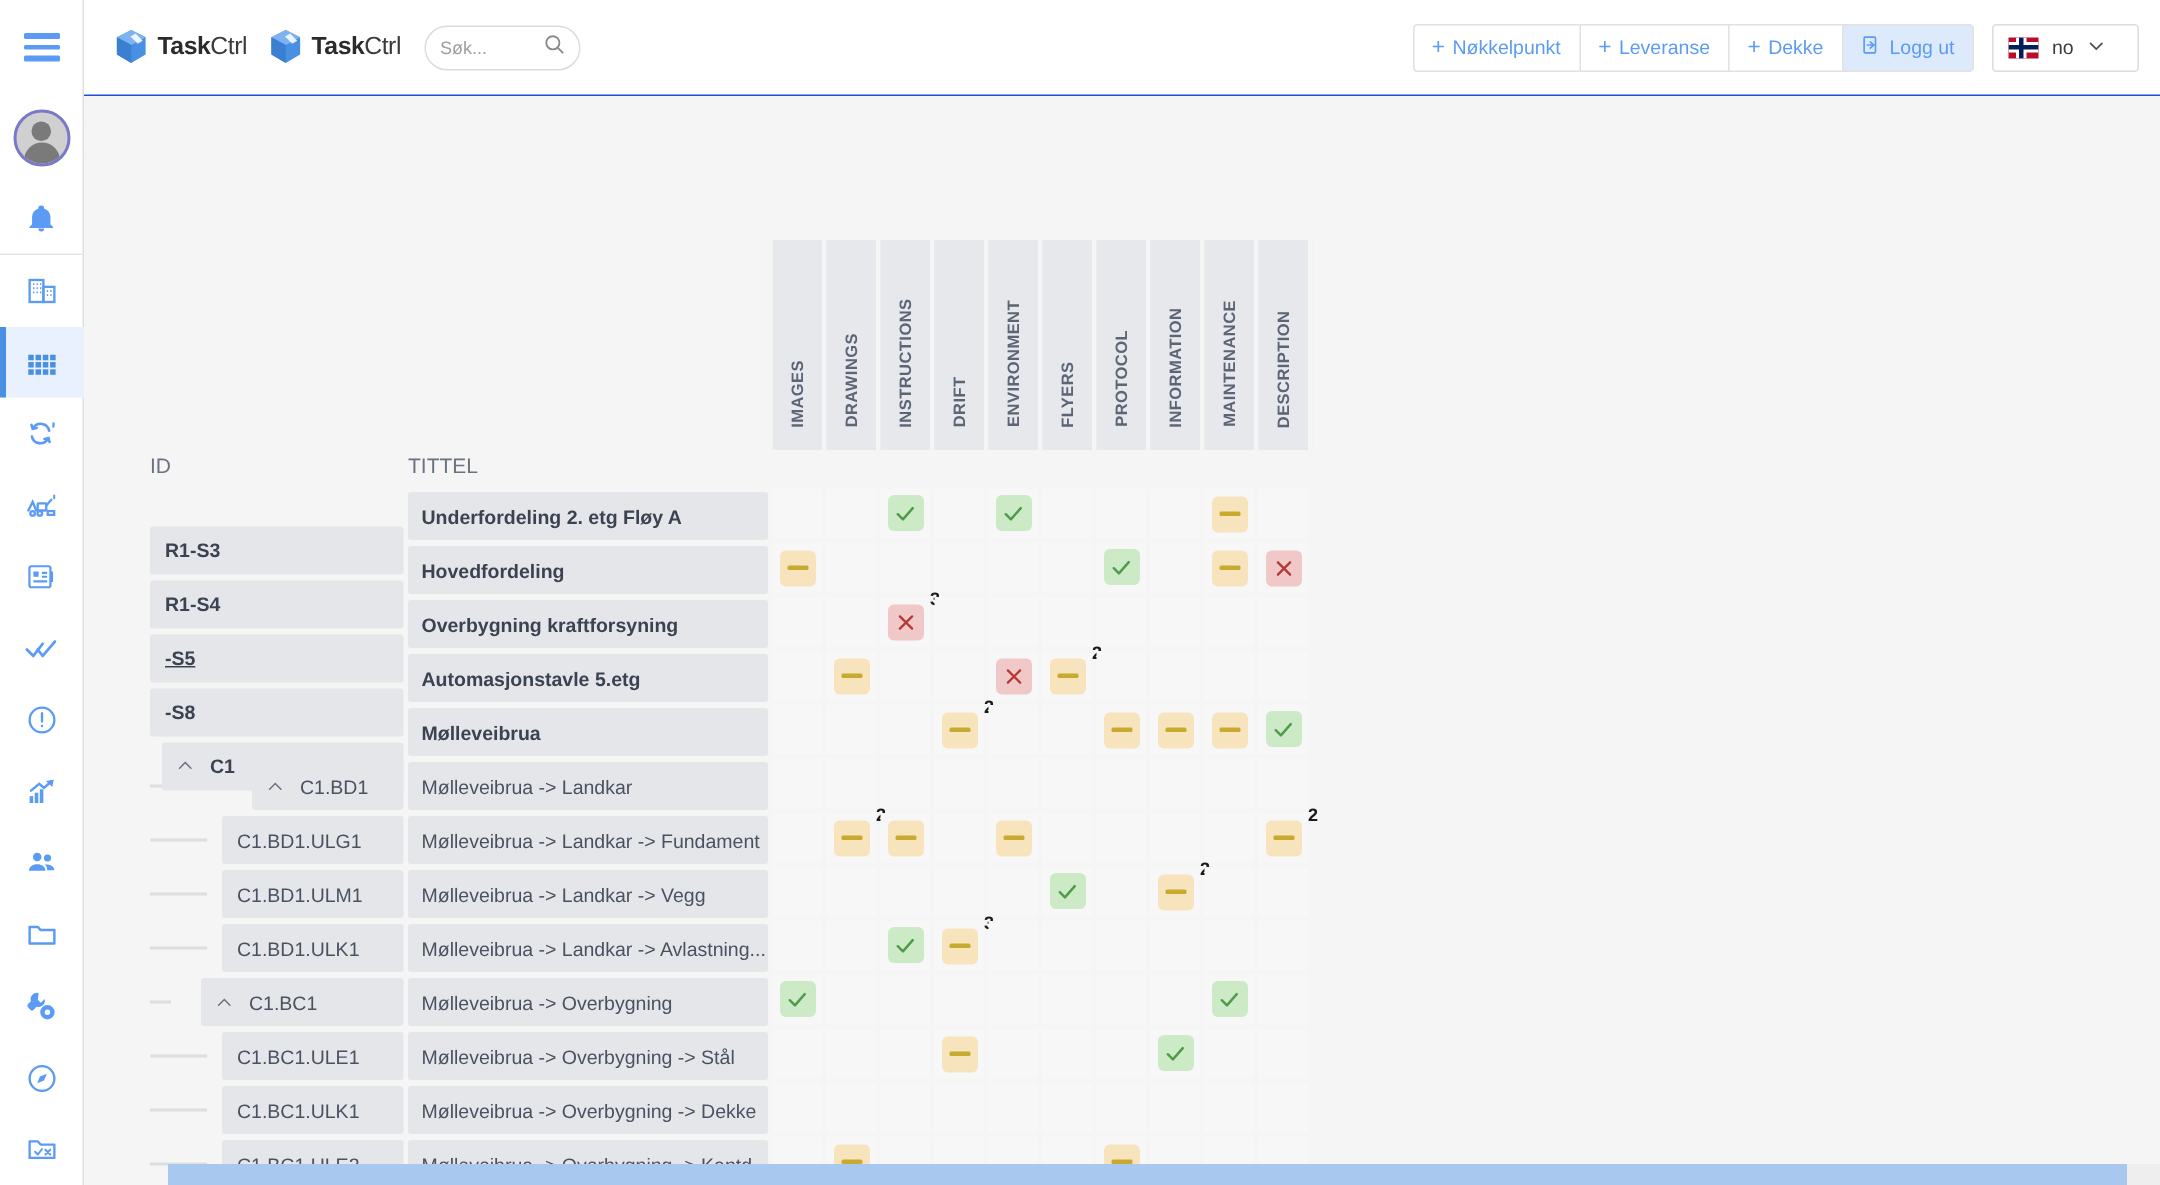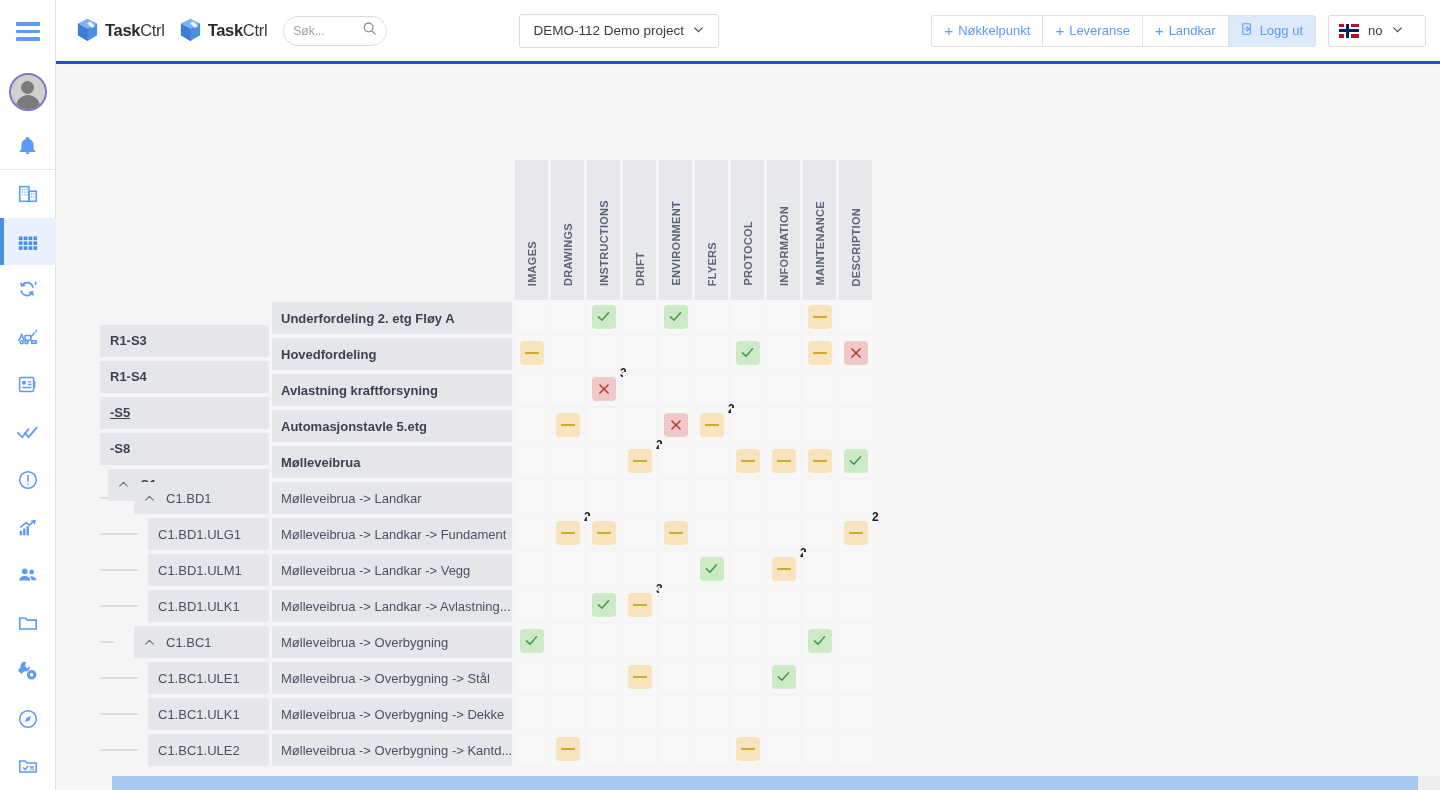--- a/index.html
+++ b/index.html
@@ -43,21 +43,21 @@
     content:""; position: absolute; left: 0; top: 0; bottom: 0; width: 4px; background: #4a90e2;
   }
   .sb-sep { width: 56px; height: 1px; background: #e6e6e6; }
   .sb-item svg { display: block; }
 
   
   .main { flex: 1; display: flex; flex-direction: column; min-width: 0; position: relative; }
 
   
   .topbar {
-    height: 64px; background: #ffffff; border-bottom: 3px solid #1d4ed8;
+    height: 64px; background: #ffffff; border-bottom: 1px solid #1d4ed8;
     display: flex; align-items: center; padding: 0 14px 0 20px; gap: 0;
     flex: 0 0 64px; position: relative; z-index: 20;
   }
   .logo { display: flex; align-items: center; gap: 6px; margin-right: 14px; }
   .logo-cube { width: 23px; height: 25px; }
   .logo-text { font-size: 16.5px; font-weight: 700; color: #2b2b2b; letter-spacing: -0.3px; }
   .logo-text .ctrl { font-weight: 400; color: #3b3b3b; }
   .search {
     width: 104px; height: 30px; border: 1px solid #dcdcdc; border-radius: 15px;
     display: flex; align-items: center; padding: 0 9px; background: #fff; margin-left: 2px;
@@ -368,43 +368,35 @@
       <div class="search">
         <input value="" placeholder="Søk..." style="">
         <span>
           <svg width="15" height="15" viewBox="0 0 24 24" fill="none" stroke="#8a8a8a" stroke-width="2">
               <circle cx="10.5" cy="10.5" r="7"></circle>
               <path d="M15.8 15.8L21 21" stroke-linecap="round"></path>
             </svg>
         </span>
       </div>
 
-      <div class="proj-select">
-        <span>DEMO-112 Demo project</span>
-        <span>
-          <svg width="13" height="13" viewBox="0 0 24 24" fill="none" stroke="#4a4a4a" stroke-width="2.1" stroke-linecap="round">
-              <polyline points="5,9 12,16 19,9"></polyline>
-            </svg>
-        </span>
-      </div>
 
       <div class="spacer"></div>
 
       <div class="act-group">
         <div class="act-btn">
           <span class="act-plus">+</span>
           <span>Nøkkelpunkt</span>
         </div>
         <div class="act-btn">
           <span class="act-plus">+</span>
           <span>Leveranse</span>
         </div>
         <div class="act-btn">
           <span class="act-plus">+</span>
-          <span>Landkar</span>
+          <span>Dekke</span>
         </div>
         <div class="act-btn logout">
           <span>
             <svg width="14" height="14" viewBox="0 0 24 24" fill="none" stroke="#5b9bf5" stroke-width="1.9" stroke-linecap="round" stroke-linejoin="round">
                 <rect x="3" y="3" width="13" height="18" rx="1.2"></rect>
                 <polyline points="10,8.5 14,12 10,15.5"></polyline>
                 <path d="M6.5 12H14"></path>
               </svg>
           </span>
           <span>Logg ut</span>
@@ -440,20 +432,34 @@
                 <th class="vcol"><span>DRAWINGS</span></th>
                 <th class="vcol"><span>INSTRUCTIONS</span></th>
                 <th class="vcol"><span>DRIFT</span></th>
                 <th class="vcol"><span>ENVIRONMENT</span></th>
                 <th class="vcol"><span>FLYERS</span></th>
                 <th class="vcol"><span>PROTOCOL</span></th>
                 <th class="vcol"><span>INFORMATION</span></th>
                 <th class="vcol"><span>MAINTENANCE</span></th>
                 <th class="vcol"><span>DESCRIPTION</span></th>
               </tr>
+            <tr class="hdr-labels">
+              <td><span class="hl">ID</span></td>
+              <td><span class="hl">TITTEL</span></td>
+            <td></td>
+                <td></td>
+                <td></td>
+                <td></td>
+                <td></td>
+                <td></td>
+                <td></td>
+                <td></td>
+                <td></td>
+                <td></td>
+              </tr>
           </thead>
           <tbody>
               <tr class="drow">
                 <td class="idcell">
                   <div class="idwrap">
                     <div class="indent" style="width: 0px;"></div>
                     <div class="idbox bold" style="flex: 1 1 auto;">
                       <span>R1-S3</span>
                     </div>
                   </div>
@@ -525,21 +531,21 @@
                 <td class="idcell">
                   <div class="idwrap">
                     <div class="indent" style="width: 0px;"></div>
                     <div class="idbox bold" style="flex: 1 1 auto; text-decoration: underline;">
                       <span>-S5</span>
                     </div>
                   </div>
                 </td>
                 <td class="titlecell">
                   <div class="titlebox bold">
-                    <span>Avlastning kraftforsyning</span>
+                    <span>Overbygning kraftforsyning</span>
                   </div>
                 </td>
                 <td class="cell"></td>
                 <td class="cell"></td>
                 <td class="cell"><span class="badge no">
                     <svg width="14" height="14" viewBox="0 0 24 24" fill="none" stroke="#b63737" stroke-width="2.6" stroke-linecap="round">
                       <path d="M5 5L19 19M19 5L5 19"></path>
                     </svg>
                     <span class="cnt">3</span>
                   </span></td>
@@ -626,21 +632,21 @@
                     <svg width="15" height="15" viewBox="0 0 24 24" fill="none" stroke="#4f9b4a" stroke-width="2.6" stroke-linecap="round" stroke-linejoin="round">
                       <polyline points="4,12.5 9.5,18 20,6"></polyline>
                     </svg>
                   </span></td>
               </tr>
               <tr class="drow">
                 <td class="idcell">
                   <div class="idwrap">
                     <div class="tconn" style="width: 14px;"></div>
                     <div class="indent" style="width: 18px;"></div>
-                    <div class="idbox" style="flex: 1 1 auto;">
+                    <div class="idbox" style="flex: 1 1 auto; margin-left: 34px;">
                       <span class="chev" style="margin-right: 10px; margin-left: -2px;">
                         <svg width="13" height="13" viewBox="0 0 24 24" fill="none" stroke="#6b7280" stroke-width="1.9" stroke-linecap="round">
                           <polyline points="5,15 12,8 19,15"></polyline>
                         </svg>
                       </span>
                       <span>C1.BD1</span>
                     </div>
                   </div>
                 </td>
                 <td class="titlecell">

